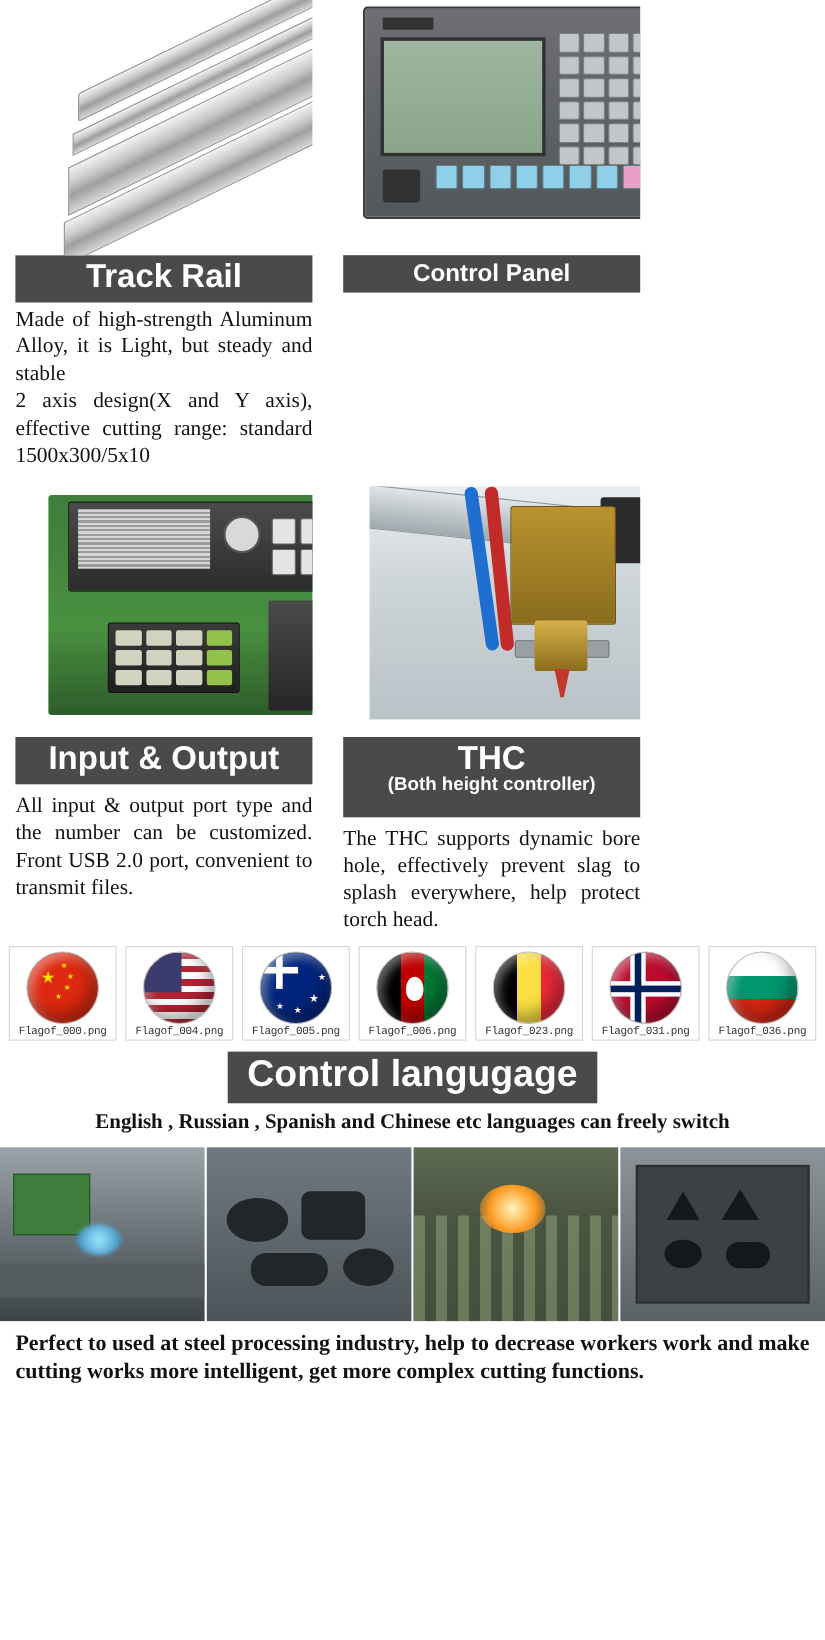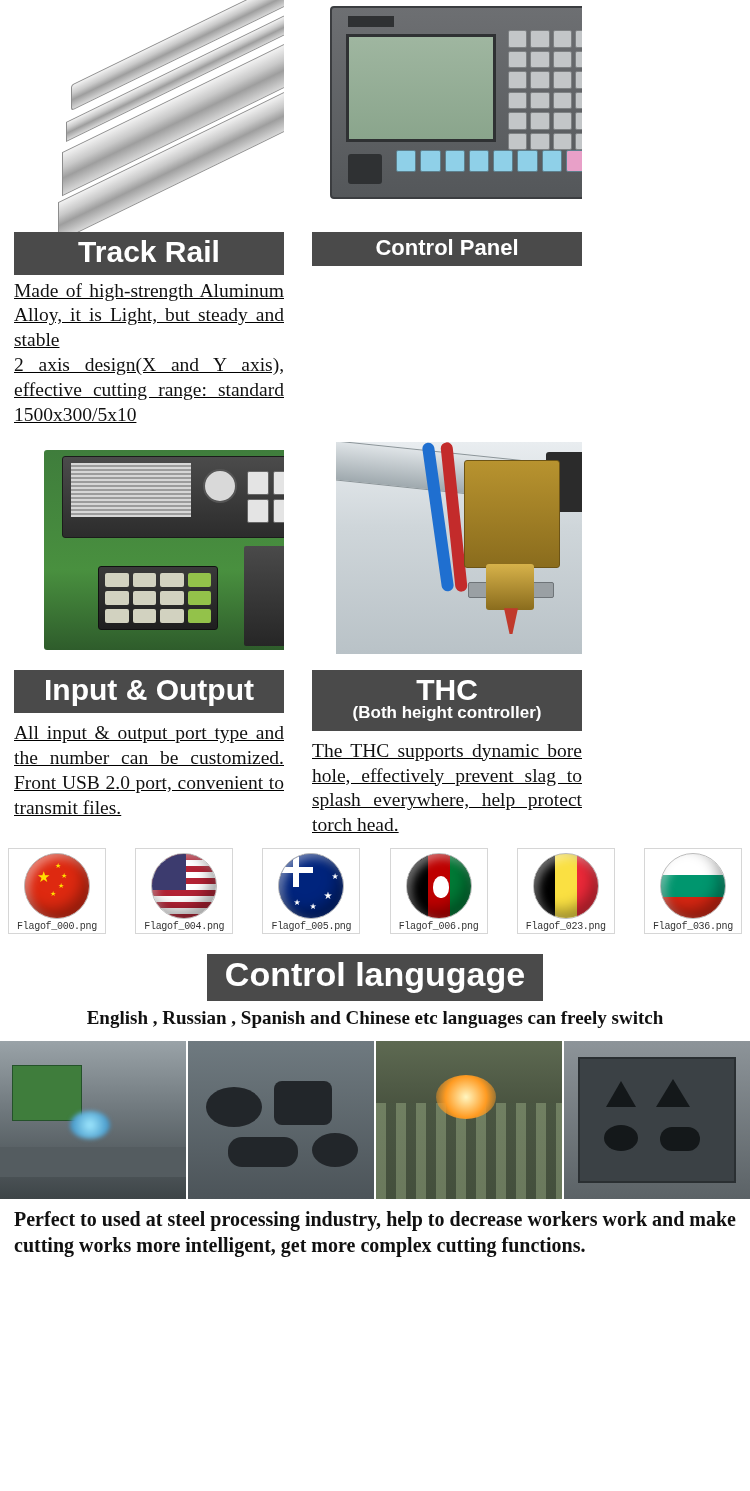--- a/index.html
+++ b/index.html
@@ -36,21 +36,20 @@
     color: #111;
     line-height: 1.28;
     text-align: justify;
   }
 
   
   .row-top {
     display: flex;
     width: 596px;
     padding: 0 0 0 0;
-    text-decoration: underline;
   }
   .col {
     width: 375px;
     padding: 0 14px;
   }
   .photo {
     width: 100%;
     position: relative;
     overflow: hidden;
   }
@@ -402,21 +401,21 @@
           <div class="hose-blue"></div>
           <div class="hose-red"></div>
           <div class="blackbox"></div>
           <div class="torch-body"></div>
           <div class="clamp"></div>
           <div class="torch-head"></div>
           <div class="tip"></div>
         </div>
       </div>
       <div style="display:block;">
-        <div class="banner" style="font-size:30px; width:100%; padding-bottom:9px;">
+        <div class="banner" style="font-size:30px; width:100%; padding-bottom:21px;">
           <span>THC</span>
           <span class="sub">(Both height controller)</span>
         </div>
       </div>
       <div class="body-text" style="margin-top:8px;">The THC supports dynamic bore hole, effectively prevent slag to splash everywhere, help protect torch head.</div>
     </div>
   </div>
 
   <div class="flags">
 
@@ -455,28 +454,37 @@
         <span class="emb"></span>
       </div>
       <div class="flag-name">Flagof_006.png</div>
     </div>
 
     <div class="flag-cell">
       <div class="flag-circle fl-be"></div>
       <div class="flag-name">Flagof_023.png</div>
     </div>
 
+    <div class="flag-cell">
+      <div class="flag-circle fl-no">
+        <span class="wv"></span>
+          <span class="wh"></span>
+          <span class="bv"></span>
+          <span class="bh"></span>
+      </div>
+      <div class="flag-name">Flagof_031.png</div>
+    </div>
 
     <div class="flag-cell">
       <div class="flag-circle fl-bg"></div>
       <div class="flag-name">Flagof_036.png</div>
     </div>
   </div>
 
-  <div class="caption-center" style="margin-top:20px;">
+  <div class="caption-center" style="margin-top:10px;">
     <div class="banner" style="font-size:34px; padding:3px 18px 8px 18px;">Control langugage</div>
   </div>
   <div style="text-align:center; margin-top:6px;">
     <span style="font-family:'Liberation Serif',serif; font-weight:bold; font-size:19px; color:#111;">English , Russian , Spanish and Chinese  etc languages can freely switch</span>
   </div>
 
   <div class="apps" style="margin-top:12px;">
     <div class="app-img a1">
       <div class="mach"></div>
       <div class="plate"></div>

